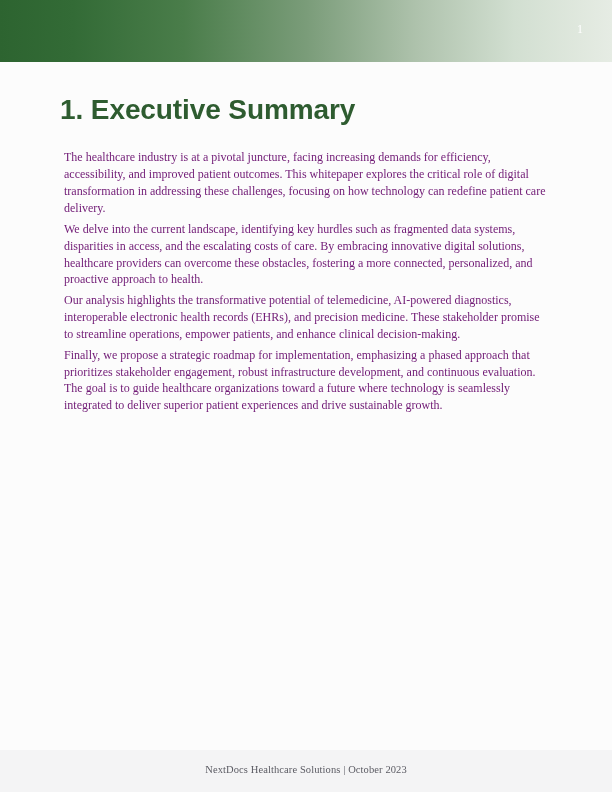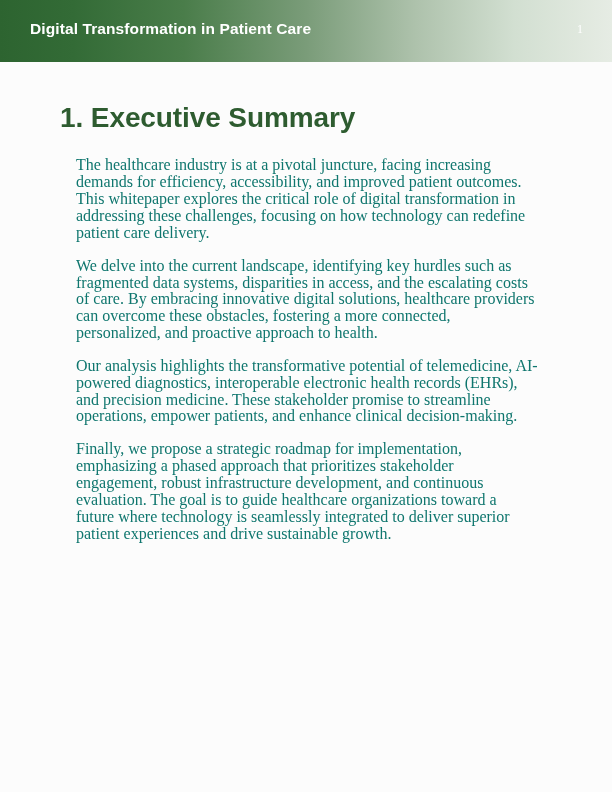--- a/index.html
+++ b/index.html
@@ -67,38 +67,38 @@
   
   .content {
     position: absolute;
     left: 60px;
     top: 62px;
     width: 494px;
   }
 
   .section-heading {
     margin: 0;
-    padding-top: 40px;
+    padding-top: 32px;
     font-family: "Liberation Sans", sans-serif;
     font-size: 28px;
     font-weight: bold;
     line-height: 1.16;
     color: #2e5c30;
     letter-spacing: -0.1px;
   }
 
   .body-copy {
     margin-top: 23px;
   }
   .body-copy p {
-    margin: 16px;
+    margin: 4px;
     font-family: "Liberation Serif", serif;
-    font-size: 16px;
+    font-size: 12px;
     line-height: 16.85px;
-    color: #0f766e;
+    color: #701a75;
     text-align: left;
   }
 
   
   .footer-band {
     position: absolute;
     left: 0;
     bottom: 0;
     width: 612px;
     height: 42px;
@@ -115,29 +115,31 @@
     color: #5b5b63;
     letter-spacing: 0.1px;
   }
 </style>
 </head>
 <body>
 
 <div class="page">
 
   <div class="header-band">
-    <div class="header-title">Digital Transformation in Patient Care</div>
     <div class="header-page-number">1</div>
   </div>
 
   <div class="content">
     <h1 class="section-heading">1. Executive Summary</h1>
 
     <div class="body-copy">
       <p>The healthcare industry is at a pivotal juncture, facing increasing demands for efficiency, accessibility, and improved patient outcomes. This whitepaper explores the critical role of digital transformation in addressing these challenges, focusing on how technology can redefine patient care delivery.</p>
       <p>We delve into the current landscape, identifying key hurdles such as fragmented data systems, disparities in access, and the escalating costs of care. By embracing innovative digital solutions, healthcare providers can overcome these obstacles, fostering a more connected, personalized, and proactive approach to health.</p>
       <p>Our analysis highlights the transformative potential of telemedicine, AI-powered diagnostics, interoperable electronic health records (EHRs), and precision medicine. These stakeholder promise to streamline operations, empower patients, and enhance clinical decision-making.</p>
       <p>Finally, we propose a strategic roadmap for implementation, emphasizing a phased approach that prioritizes stakeholder engagement, robust infrastructure development, and continuous evaluation. The goal is to guide healthcare organizations toward a future where technology is seamlessly integrated to deliver superior patient experiences and drive sustainable growth.</p>
     </div>
   </div>
 
+  <div class="footer-band">
+    <div class="footer-text">NextDocs Healthcare Solutions | October 2023</div>
+  </div>
 
 </div>
 
 </body></html>

